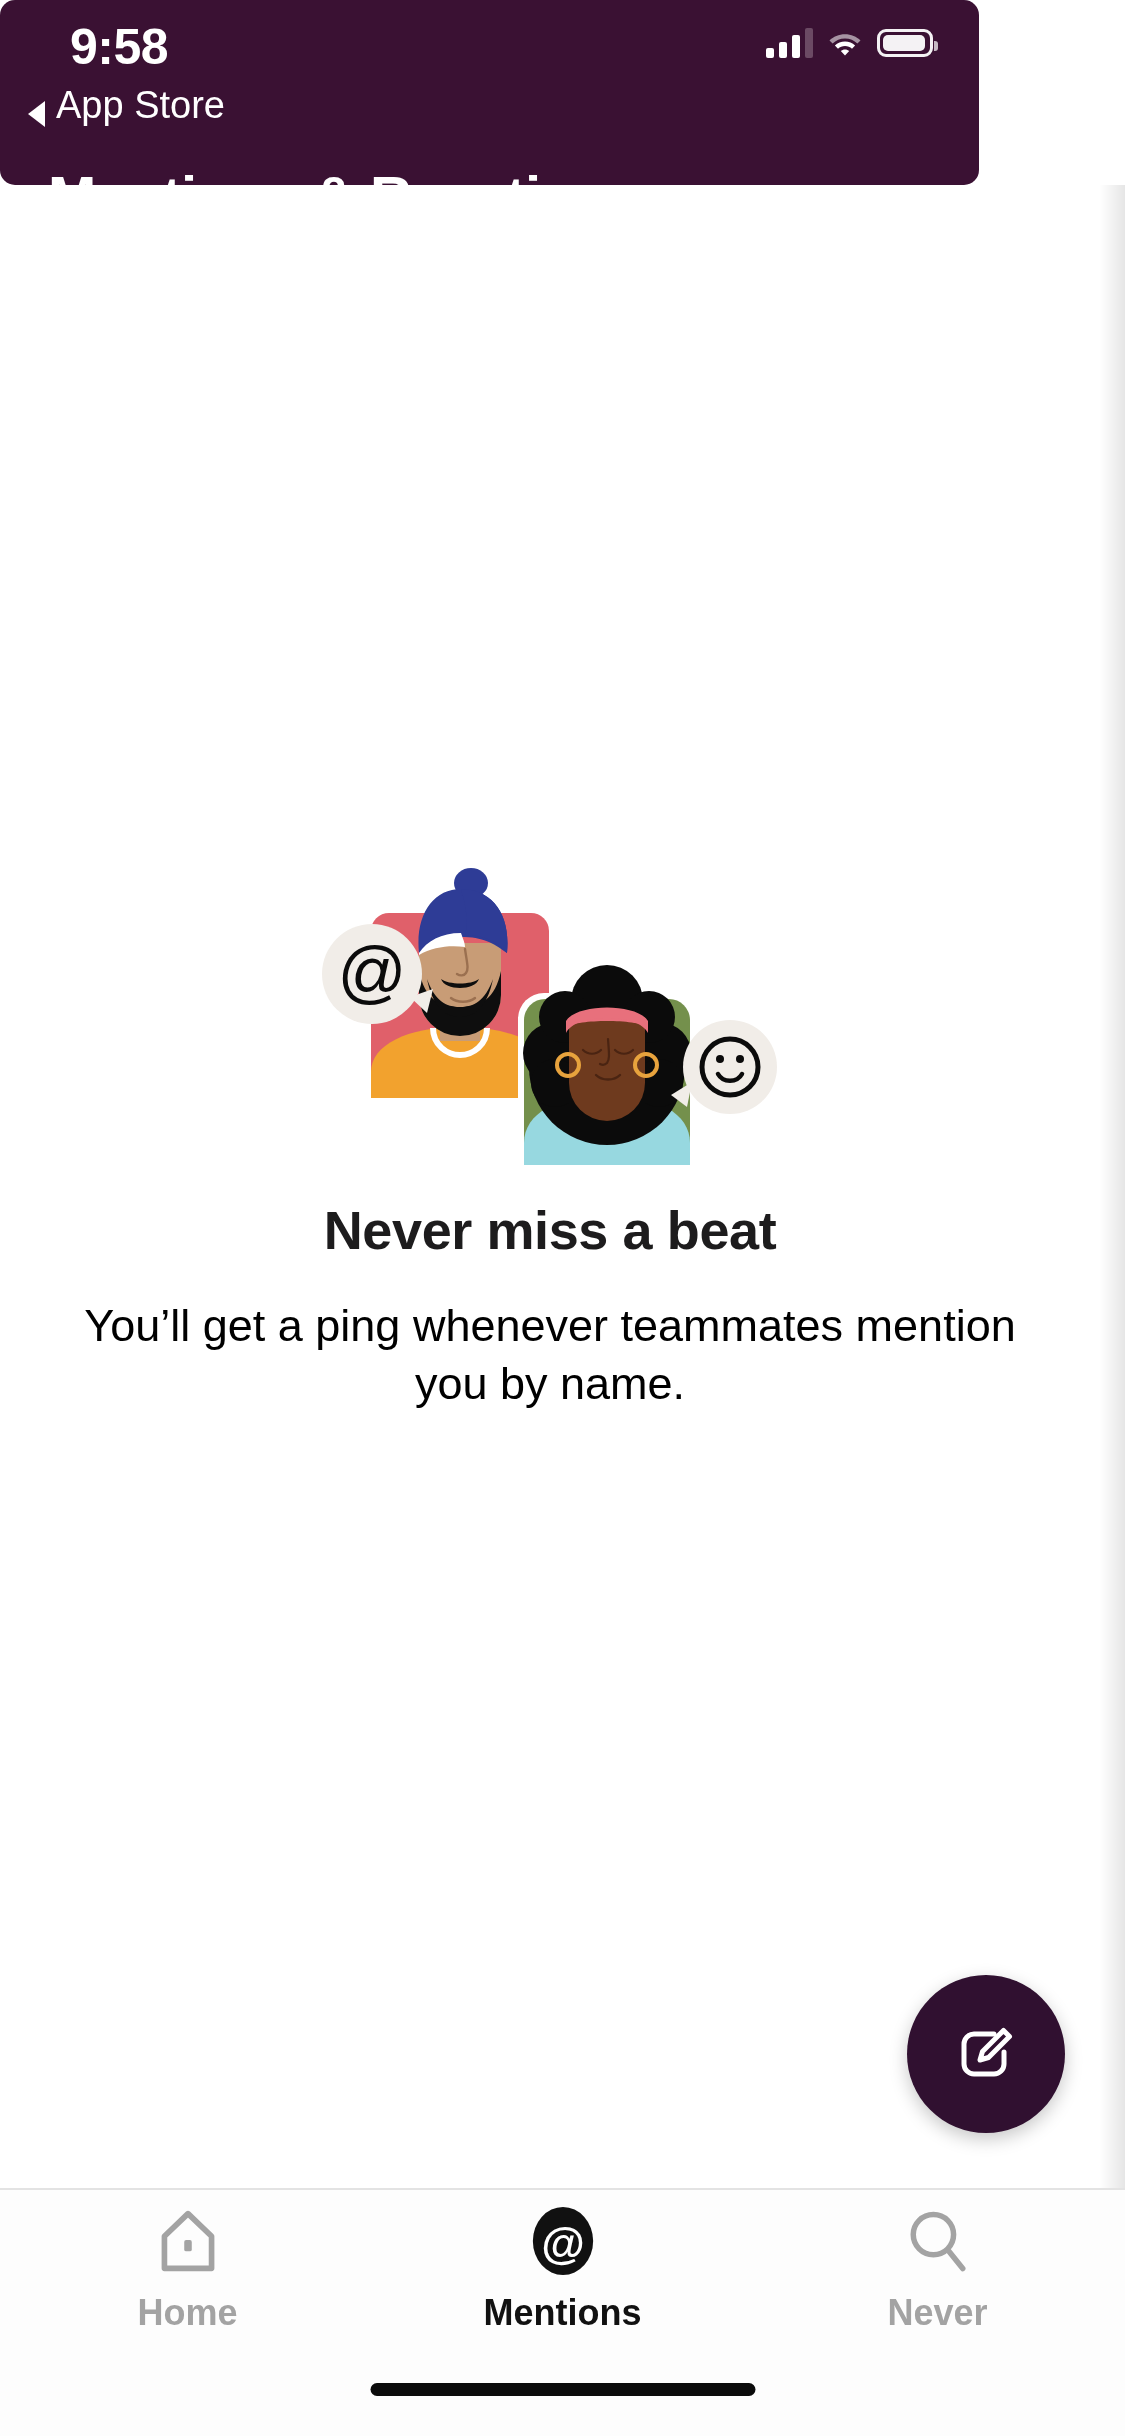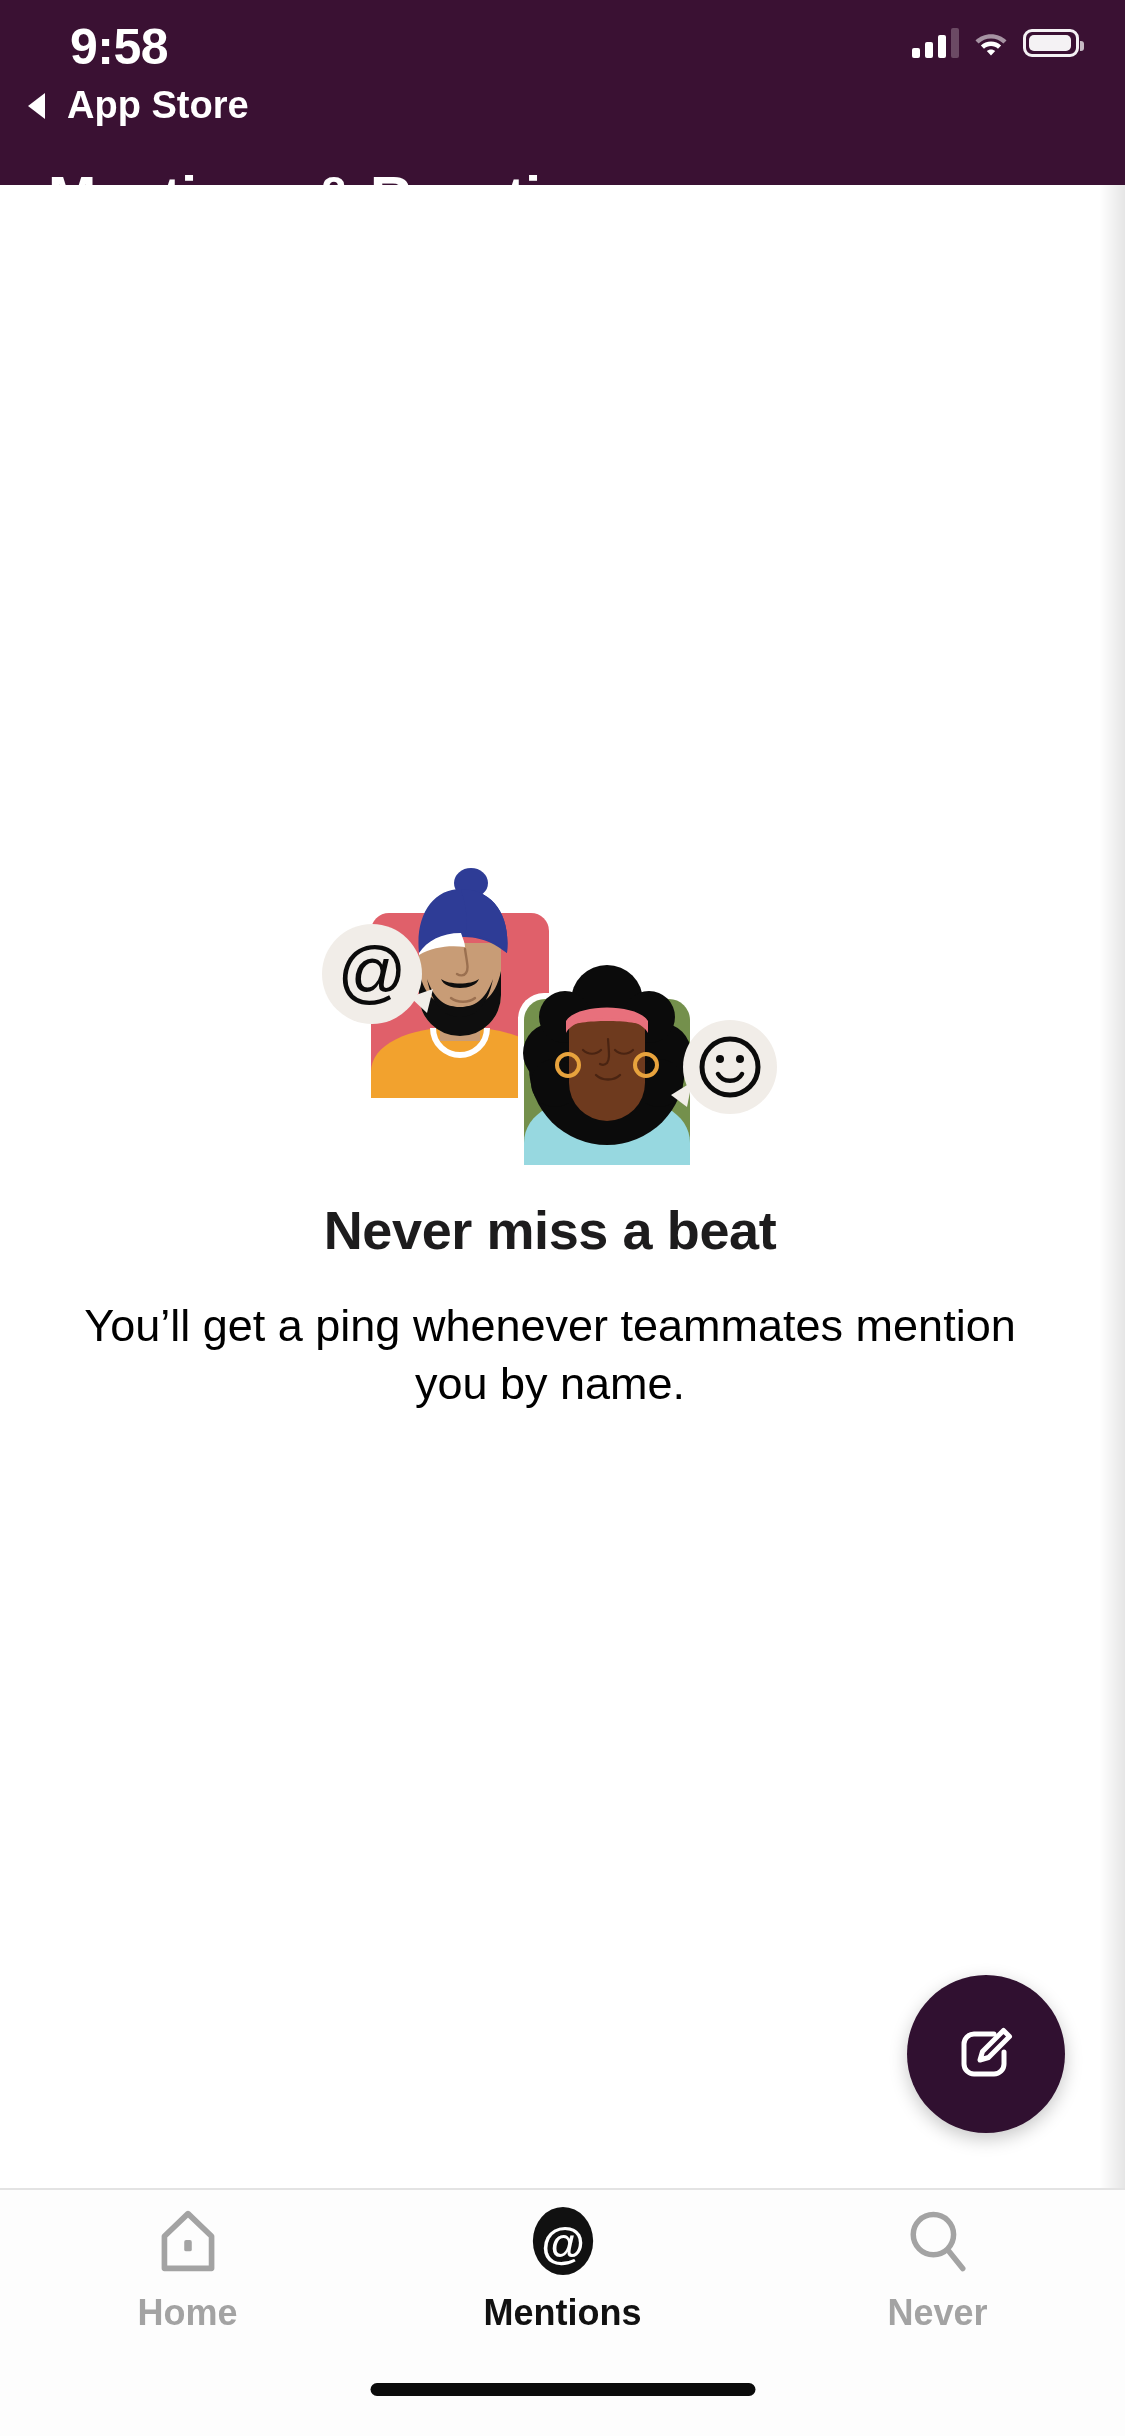--- a/index.html
+++ b/index.html
@@ -12,22 +12,23 @@
   }
   #phone{
     position:absolute; inset:0;
     width:1125px; height:2436px;
     background:#ffffff;
     overflow:hidden;
   }
 
   
   .topbar{
-    position:absolute; left:0; top:0; width:1125px; height:185px;
+    position:absolute; left:0; top:0; width:979px; height:185px;
     background:#3A1133;
+    border-radius:15px;
   }
   .status-time{
     position:absolute; left:70px; top:18px;
     color:#ffffff; font-size:50px; font-weight:600;
     letter-spacing:-0.5px;
     font-family:"Liberation Sans", sans-serif;
   }
   .status-right{
     position:absolute; right:46px; top:28px;
     display:flex; align-items:center; gap:14px;
@@ -48,22 +49,22 @@
     width:4px; height:10px; background:#ffffff; border-radius:0 3px 3px 0;
     opacity:.75;
   }
   .battery span{
     position:absolute; left:3px; top:3px; bottom:3px;
     width:84%; background:#ffffff; border-radius:5px; display:block;
   }
 
   .backlink{
     position:absolute; left:28px; top:84px;
-    display:flex; align-items:center; gap:22px;
-    color:#ffffff; font-size:38px; font-weight:700;
+    display:flex; align-items:flex-end; gap:11px;
+    color:#ffffff; font-size:38px; font-weight:400;
   }
   .backlink .tri{
     width:0;height:0;
     border-top:13px solid transparent;
     border-bottom:13px solid transparent;
     border-right:17px solid #ffffff;
     display:block;
   }
 
   .page-title{

